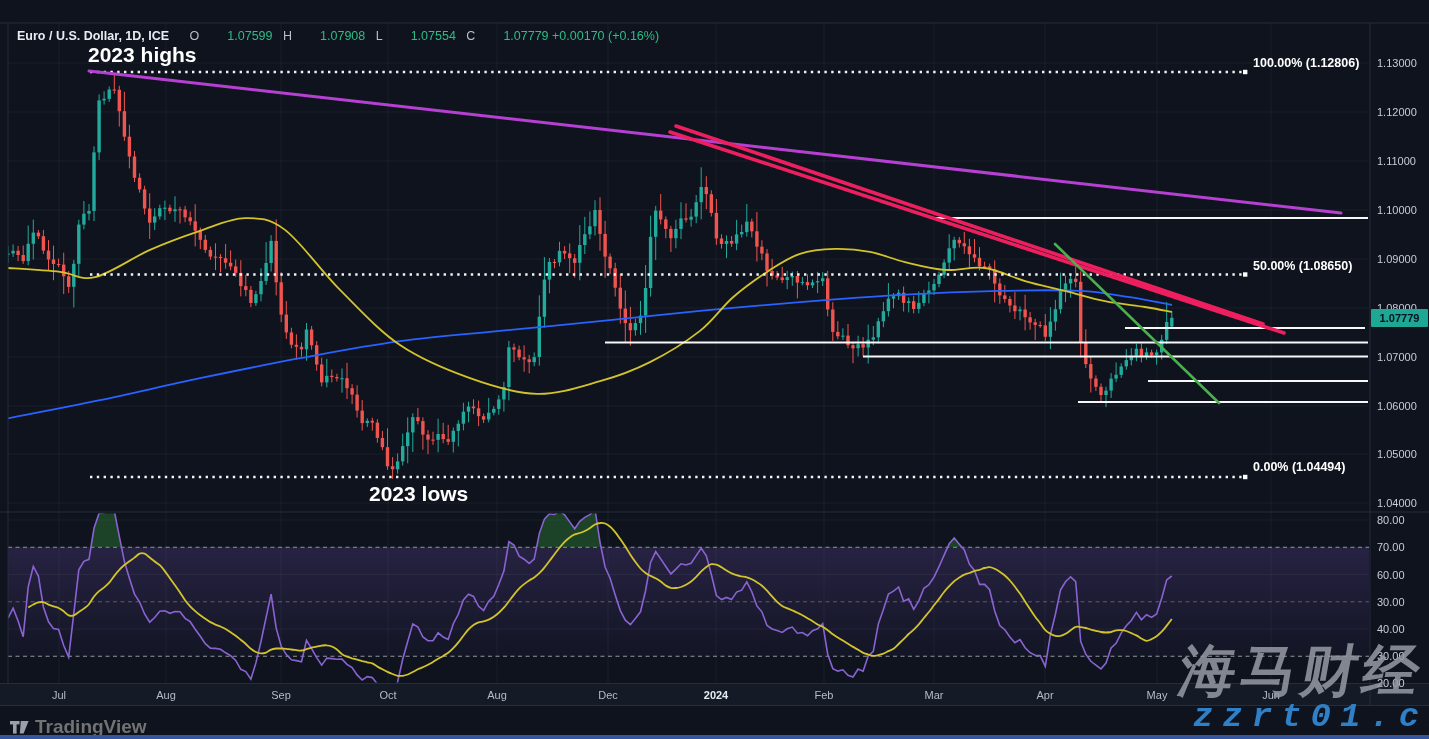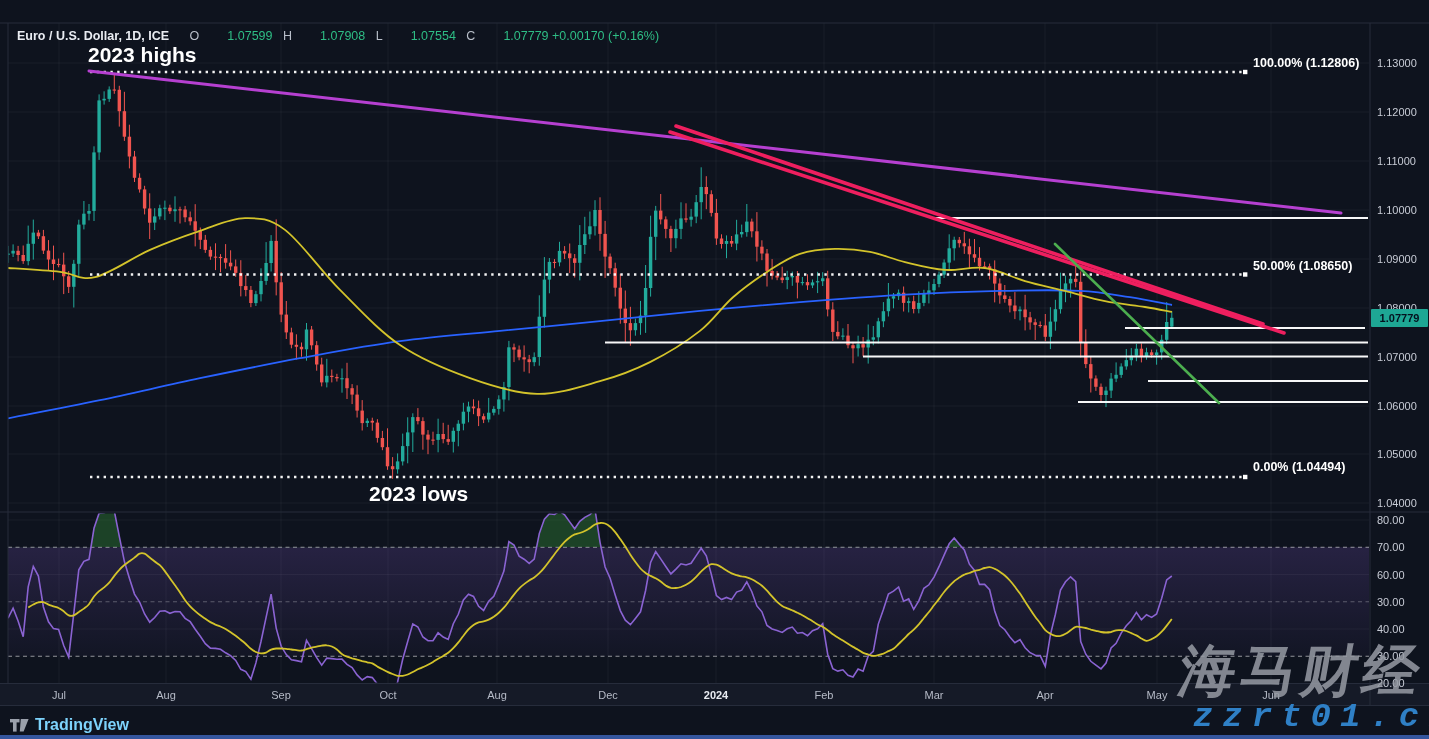--- a/index.html
+++ b/index.html
@@ -12,22 +12,22 @@
   .hdr .pfx{color:#b9bfca;margin-left:7px;}
   .hdr .val{color:#2ebd85;padding-left:28px;}
   .hdr .chg{color:#2ebd85;}
   .ann{position:absolute;color:#ffffff;font-weight:700;font-size:21px;z-index:6;white-space:nowrap;}
   .fiblab{position:absolute;left:1253px;color:#ffffff;font-weight:700;font-size:12.5px;z-index:6;white-space:nowrap;}
   .ptick,.rtick{position:absolute;left:1377px;font-size:11px;color:#c8ccd6;z-index:6;white-space:nowrap;}
   .ttick{position:absolute;top:689px;font-size:11px;color:#b6bbc7;transform:translateX(-50%);z-index:6;white-space:nowrap;}
   .ttick.yr{color:#e8ebf1;font-weight:700;}
   .badge{position:absolute;left:1371px;top:309px;width:57px;height:18px;background:#1ea794;color:#04121f;
          font-size:11px;font-weight:600;display:flex;align-items:center;justify-content:center;z-index:7;border-radius:1px;}
-  .logo{position:absolute;left:10px;top:716px;display:flex;align-items:center;gap:6px;color:#7dd3fc;
-        font-weight:700;font-size:16px;z-index:6;}
+  .logo{position:absolute;left:10px;top:716px;display:flex;align-items:center;gap:6px;color:#737373;
+        font-weight:700;font-size:19px;z-index:6;}
   .wm1{position:absolute;left:1180px;top:634px;font-size:56px;font-weight:700;letter-spacing:5px;
        color:rgba(150,155,165,0.85);transform:skewX(-10deg);z-index:8;white-space:nowrap;
        font-family:"DejaVu Sans",sans-serif;}
   .wm2{position:absolute;left:1193px;top:698px;font-size:34px;font-weight:700;font-style:italic;letter-spacing:9px;
        color:#2f80c6;z-index:8;white-space:nowrap;font-family:"Liberation Mono",monospace;}
   .bluebar{position:absolute;left:0;top:735px;width:1429px;height:4px;background:#35569e;z-index:9;}
   .axis-overlay{position:absolute;inset:0;pointer-events:none;z-index:5;}
 </style>
 </head>
 <body>

